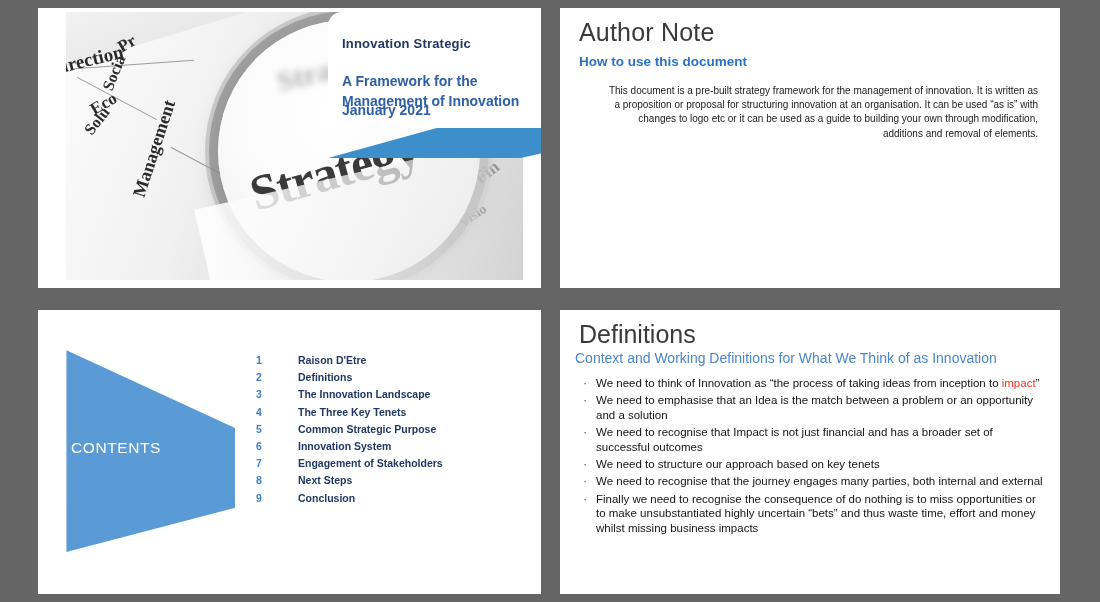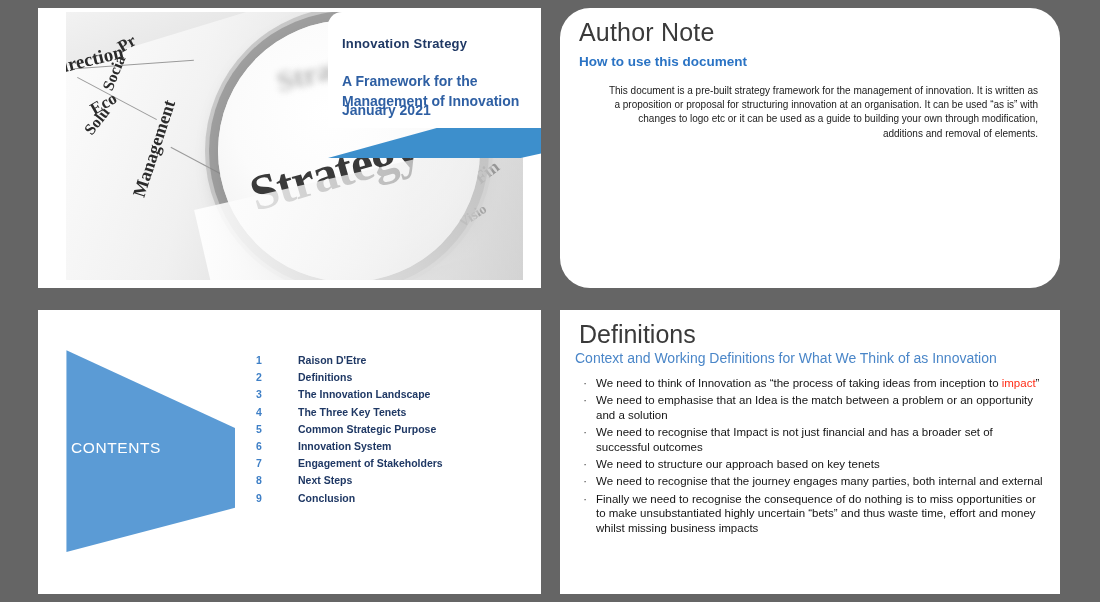--- a/index.html
+++ b/index.html
@@ -114,21 +114,21 @@
   }
   
   .wedge{
     position:absolute; left:290px; top:88px; width:224px; height:62px;
     background:#3D8FCC;
     clip-path:polygon(0% 100%, 100% 0%, 100% 78%, 96% 92%, 86% 100%);
     border-bottom-right-radius:18px;
   }
 
   
-  #slide-author { left:560px; top:8px; width:500px; height:280px;border-radius:30px; }
+  #slide-author { left:560px; top:8px; width:500px; height:280px; }
   .s-title{
     position:absolute; left:19px; top:10px;
     font-size:25px; font-weight:400; color:#3A3A3A; letter-spacing:.2px;
   }
   .s-sub-blue{
     position:absolute; left:19px; top:46px;
     font-size:13.5px; font-weight:700; color:#2A73C4;
   }
   .a-body{
     position:absolute; left:42px; top:76px; width:436px;
@@ -212,21 +212,21 @@
 
       <div class="lens">
         <span class="lens-blur">Strateg</span>
         <span class="lens-word">Strategy</span>
       </div>
     </div>
 
     <div class="wedge"></div>
 
     <div class="title-card">
-      <div class="t-main">Innovation Strategy</div>
+      <div class="t-main">Innovation Strategic</div>
       <div class="t-sub">A Framework for the Management of Innovation</div>
       <div class="t-date">January 2021</div>
     </div>
   </div>
 
   <div class="slide" id="slide-author">
     <div class="s-title">Author Note</div>
     <div class="s-sub-blue">How to use this document</div>
     <div class="a-body">This document is a pre-built strategy framework for the management of innovation. It is written as a proposition or proposal for structuring innovation at an organisation. It can be used “as is” with changes to logo etc or it can be used as a guide to building your own through modification, additions and removal of elements.</div>
   </div>

